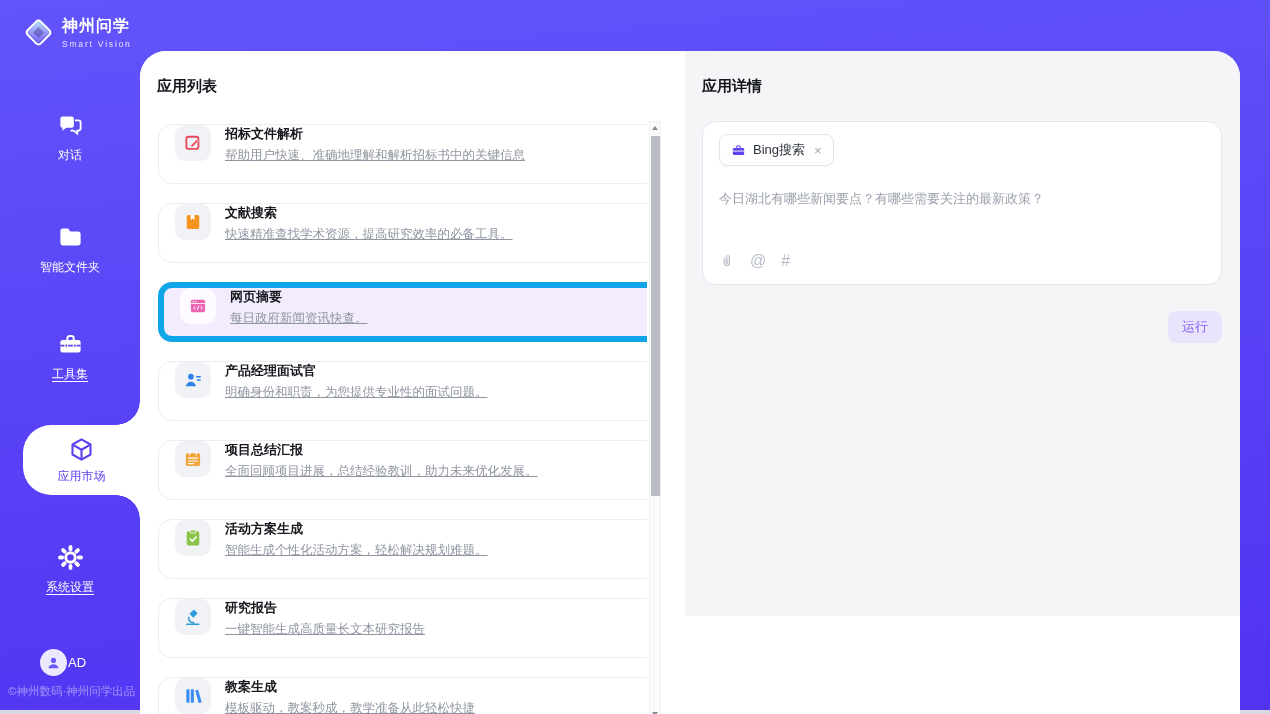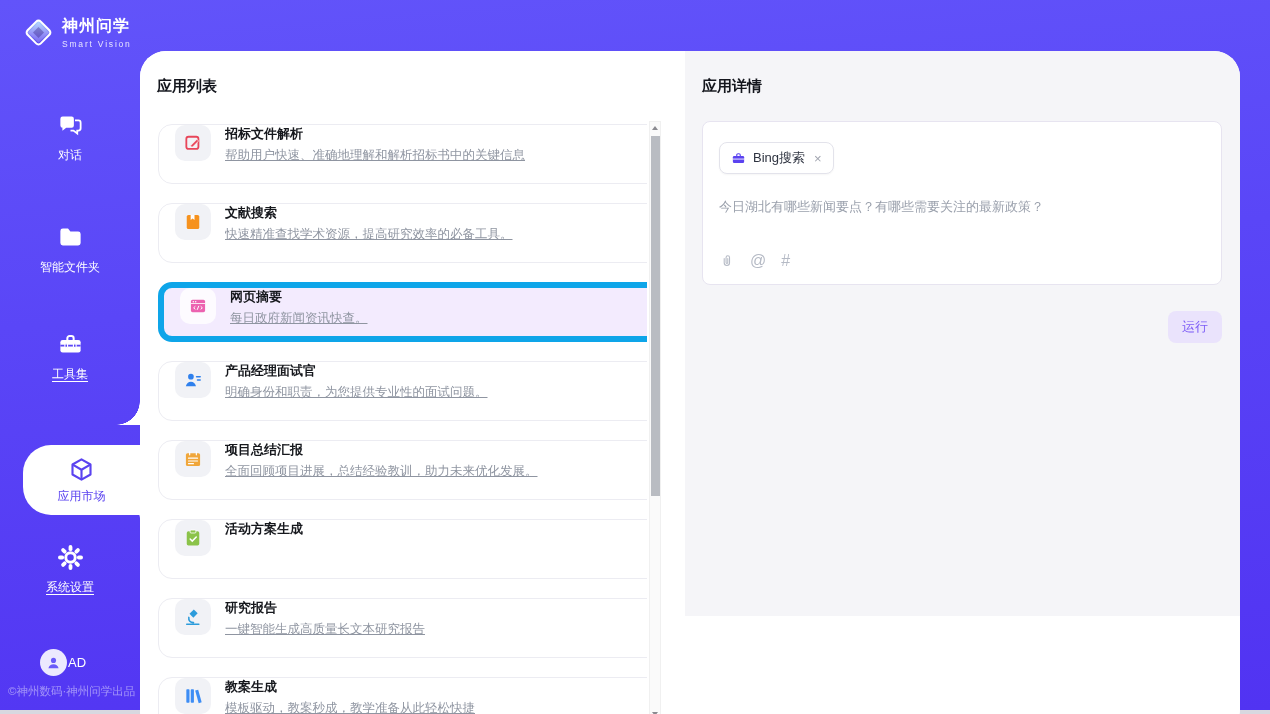--- a/index.html
+++ b/index.html
@@ -18,21 +18,21 @@
   .brand-sub { color:#e7e4ff; font-size:8.5px; letter-spacing:1.8px; margin-top:2px; }
 
   .nav { position:absolute; left:0; width:140px; text-align:center; cursor:pointer; }
   .nav svg { width:27px; height:27px; display:block; margin:0 auto 8px; }
   .nav-label { color:#fff; font-size:12px; }
   .nav-label.underlined { text-decoration:underline; text-underline-offset:3px; }
 
   
   .nav-active { position:absolute; left:23px; top:425px; width:117px; height:70px;
                 background:#fff; border-radius:28px 0 0 28px; text-align:center; cursor:pointer;
-                padding-top:11px;margin-top:20px; }
+                padding-top:11px; }
   .nav-active svg { width:27px; height:27px; display:block; margin:0 auto 5px; color:#5b43f0; }
   .nav-active .nav-label { color:#5b43f0; }
   .curve { position:absolute; left:116px; width:24px; height:24px; }
   .curve.top { top:401px; background:radial-gradient(circle 24px at 0 0, rgba(0,0,0,0) 23.5px, #fff 24px); }
   .curve.bottom { top:495px; background:radial-gradient(circle 24px at 0 100%, rgba(0,0,0,0) 23.5px, #fff 24px); }
 
   .user-row { position:absolute; left:40px; top:649px; display:flex; align-items:center; gap:1px; cursor:pointer; }
   .avatar { width:27px; height:27px; border-radius:50%; background:#ece9fe; display:flex; align-items:center; justify-content:center; }
   .avatar svg { width:17px; height:17px; }
   .user-name { color:#fff; font-size:13px; }
@@ -65,21 +65,21 @@
   .sb-btn { position:absolute; left:0; width:10px; height:13px; background:#fafafa; cursor:pointer; }
   .sb-btn.up { top:0; } .sb-btn.down { bottom:0; }
   .sb-btn::before { content:''; position:absolute; left:2px; border-left:3px solid transparent; border-right:3px solid transparent; }
   .sb-btn.up::before { top:4px; border-bottom:4px solid #8a8a90; }
   .sb-btn.down::before { top:5px; border-top:4px solid #8a8a90; }
   .sb-thumb { position:absolute; left:0.5px; top:14px; width:9px; height:360px; background:#b9bcc2; cursor:pointer; }
 
   
   .detail-panel { position:absolute; left:545px; top:0; width:555px; height:565px; background:#f5f5f8; }
   .input-card { position:absolute; left:17px; top:70px; width:520px; height:164px; background:#fff;
-                border:1px solid #e7e4f0; border-radius:8px; padding:20px 16px; }
+                border:1px solid #e7e4f0; border-radius:14px; padding:12px 16px; }
   .tag { display:inline-flex; align-items:center; gap:7px; height:32px; padding:0 11px;
          border:1px solid #e3e3eb; border-radius:8px; background:#fff; box-shadow:0 1px 2px rgba(0,0,0,0.04); }
   .tag svg { width:15px; height:15px; color:#5b43f0; }
   .tag-label { font-size:13px; color:#2e3340; }
   .tag-close { font-size:13px; color:#a0a4ae; margin-left:2px; cursor:pointer; line-height:1; }
   .query { margin-top:24px; font-size:13px; color:#9aa0ac; }
   .attach-row { position:absolute; left:16px; bottom:14px; display:flex; align-items:center; gap:15px; color:#b5bac5; }
   .attach-row svg { width:16px; height:16px; cursor:pointer; }
   .glyph-icon { font-size:16px; cursor:pointer; }
   .run-row { position:absolute; left:17px; top:260px; width:520px; text-align:right; }
@@ -265,20 +265,21 @@
         <div class="card c5">
           <div class="tile">
             <svg viewBox="0 0 24 24">
               <rect x="4.5" y="4" width="15" height="17" rx="2" fill="currentColor"></rect>
               <rect x="8.5" y="2.4" width="7" height="3.6" rx="1.2" fill="currentColor" stroke="#fff" stroke-width="1"></rect>
               <path d="M8.6 13.2l2.5 2.5 4.8-4.8" fill="none" stroke="#fff" stroke-width="1.8" stroke-linecap="round"></path>
             </svg>
           </div>
           <div class="meta">
             <div class="app-name">活动方案生成</div>
+            <div class="app-desc">智能生成个性化活动方案，轻松解决规划难题。</div>
           </div>
         </div>
 
         <div class="card c6">
           <div class="tile">
             <svg viewBox="0 0 24 24">
               <path d="M13 3l4.6 4.6-5.2 5.2L7.8 8.2z" fill="currentColor"></path>
               <path d="M7 12.5c-.6 3.8 1.8 6.2 5.6 6.2M4.5 20.6h14.5" fill="none" stroke="currentColor" stroke-width="1.9" stroke-linecap="round"></path>
             </svg>
           </div>

